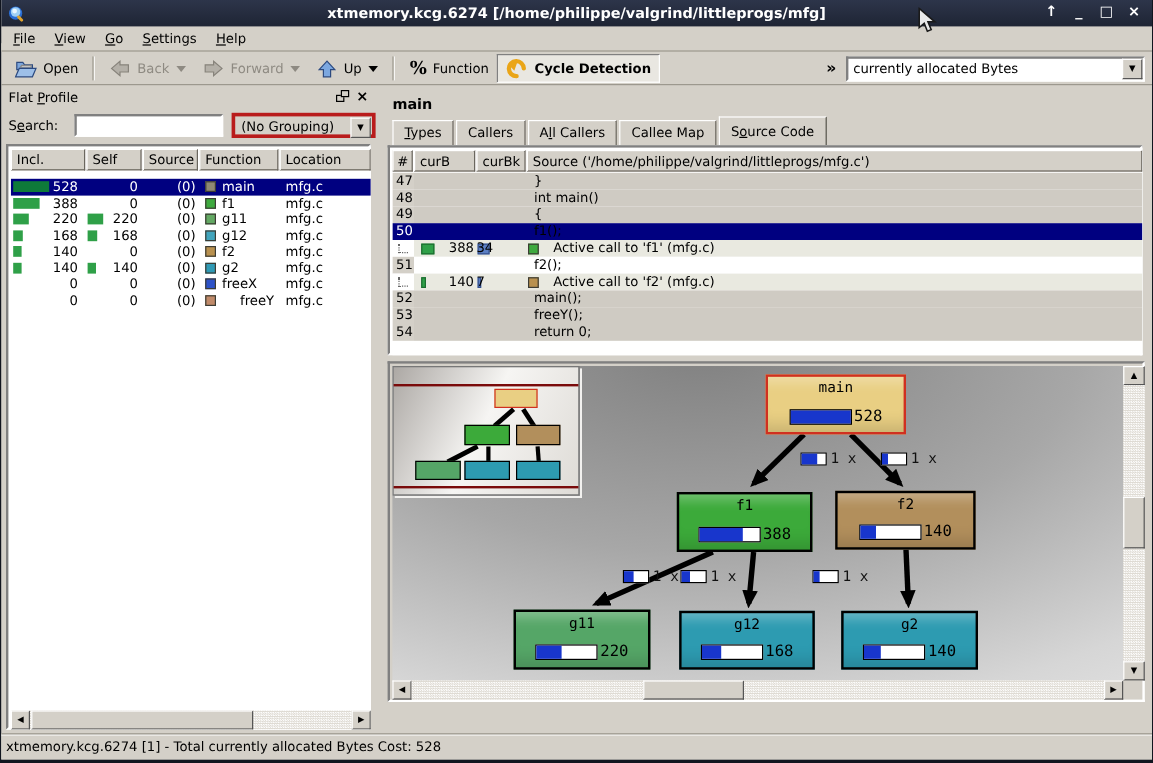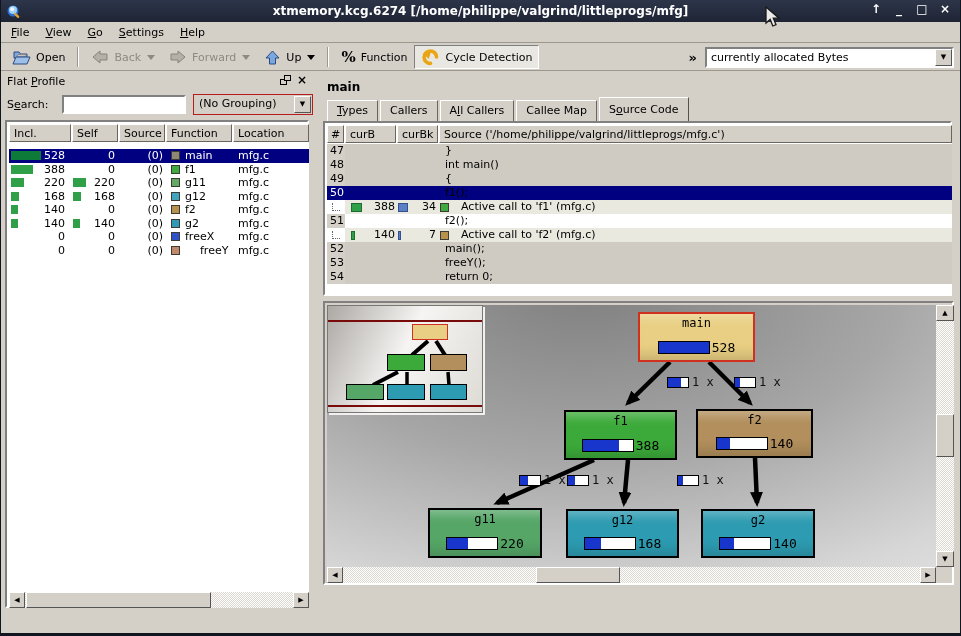--- a/index.html
+++ b/index.html
@@ -16,21 +16,21 @@
 
 
 .menubar { position:absolute; left:0; top:22px; width:100%; height:21px; background:#d4d0c8; border-bottom:1px solid #9c988e; display:flex; align-items:center; padding-left:2px; }
 .menu-item { padding:3px 8px; }
 u { text-decoration:underline; }
 
 
 .toolbar { position:absolute; left:0; top:44px; width:100%; height:27px; display:flex; align-items:center; padding-left:4px; border-bottom:1px solid #9c988e; }
 .tbtn { display:flex; align-items:center; gap:5px; padding:2px 6px; height:24px; border:1px solid transparent; }
 .tbtn.disabled { color:#8e8a82; }
-.tbtn.checked { background:#e9e7e1; border-color:#808080 #ffffff #ffffff #808080; }
+.tbtn.checked { background:#e9e7e1; border-color:#808080 #ffffff #ffffff #808080;font-weight:bold; }
 .tsep { width:2px; height:20px; border-left:1px solid #9c988e; border-right:1px solid #fff; margin:0 5px; }
 .dd { width:0; height:0; border:4px solid transparent; border-top:5px solid #000; margin-top:4px; margin-left:1px; }
 .dd.dis { border-top-color:#8e8a82; }
 .pct { font-size:15px; font-weight:bold; font-family:"DejaVu Serif","Liberation Serif",serif; }
 .tb-right { margin-left:auto; display:flex; align-items:center; gap:8px; padding-right:6px; }
 .chev { font-size:13px; font-weight:bold; }
 .combobox { width:249px; height:21px; background:#fff; border:2px solid; border-color:#808080 #fff #fff #808080; position:relative; line-height:17px; padding-left:4px; }
 .combo-btn { position:absolute; right:0; top:0; width:17px; height:17px; background:#d4d0c8; border:1px solid; border-color:#fff #555 #555 #fff; text-align:center; font-size:7px; line-height:15px; }
 
 
@@ -40,21 +40,21 @@
 
 .dock { position:absolute; left:2px; top:72px; width:308px; height:538px; }
 .dock-title { position:absolute; left:0; top:0; width:100%; height:20px; padding:3px 4px; }
 .dock-icons { position:absolute; right:4px; top:3px; display:flex; gap:6px; }
 .float-ico { position:relative; width:11px; height:10px; }
 .float-ico i { position:absolute; border:1px solid #000; background:#d4d0c8; width:7px; height:6px; display:block; }
 .float-ico i.b { left:0; bottom:0; } .float-ico i.t { right:0; top:0; }
 .close-ico { font-size:12px; font-weight:bold; line-height:10px; }
 .search-row { position:absolute; left:4px; top:26px; }
 .search-input { position:absolute; left:55px; top:-3px; width:124px; height:19px; border:2px solid; border-color:#808080 #fff #fff #808080; background:#fff; font:11px "DejaVu Sans",sans-serif; padding:0 3px; }
-.grouping { position:absolute; left:186px; top:-4px; width:120px; height:21px; background:#d4d0c8; border:1px solid #b91c1c; line-height:18px; padding-left:5px; }
+.grouping { position:absolute; left:186px; top:-4px; width:120px; height:21px; background:#d4d0c8; border:3px solid #b91c1c; line-height:18px; padding-left:5px; }
 .fp-table { position:absolute; left:2px; top:48px; width:304px; height:488px; background:#fff; }
 .fp-body { position:absolute; left:2px; top:2px; width:300px; height:484px; background:#fff; overflow:hidden; }
 .fp-row { position:absolute; left:0; width:300px; height:13.5px; line-height:13px; }
 .fp-row.sel { background:#000080; color:#fff; }
 .fp-row span, .src-row span { position:absolute; white-space:nowrap; }
 .cell-num { text-align:right; }
 .bar { position:absolute; top:2px; height:9px; background:#2fa048; }
 .fsq { position:absolute; width:9px; height:9px; top:2px; border:1px solid #3c3c34; }
 
 
@@ -85,21 +85,21 @@
 .src-body.nocost { background:#cfcbc3; }
 .src-body.cost { background:#ffffff; }
 .src-body.callbg { background:#e9e9e0; }
 .src-row.sel .src-gutter, .src-row.sel .src-body { background:#000080; color:#fff; }
 .src-code { position:absolute; left:118px; white-space:pre; }
 .subicon { position:absolute; left:5px; top:3px; width:8px; height:8px; border-left:1px dotted #666; border-bottom:1px dotted #666; }
 .mbar { position:absolute; top:2.5px; height:9px; }
 .mbar.green { background:#2fa048; border:1px solid #1c6c30; }
 .mbar.blue { background:#5b7fc4; border:1px solid #35508c; }
 .curb { left:18px; width:50px; text-align:right; }
-.curbk { left:70px; width:39px; text-align:right; }
+.curbk { left:70px; width:39px; }
 .calltext { left:134px; }
 
 
 .graph-panel { position:absolute; left:322px; top:301px; width:631px; height:284px; }
 .graph-area { position:absolute; left:2px; top:2px; width:609px; height:262px; overflow:hidden;
   background:radial-gradient(ellipse 760px 420px at 42% -8%, #7f7f7f 0%, #a7a7a7 42%, #d6d6d6 75%, #ebebeb 100%); }
 .gedges { position:absolute; left:0; top:0; pointer-events:none; }
 .gnode { position:absolute; border:2px solid #000; font-family:"DejaVu Sans Mono","Liberation Mono",monospace; font-size:12px; box-shadow:inset 0 -16px 12px -10px rgba(0,0,0,.14), inset 0 14px 10px -9px rgba(255,255,255,.28); }
 .gname { text-align:center; padding-top:2px; }
 .gbarrow { position:absolute; bottom:5px; left:0; width:100%; display:flex; justify-content:center; align-items:center; gap:2px; }
@@ -526,18 +526,21 @@
     <div class="hsb" style="left:2px;top:264px;width:609px">
       <div class="sbtn">◀</div>
       <div class="mid strack">
           <div class="sthumb" style="left:193px;width:84px"></div>
         </div>
       <div class="sbtn">▶</div>
     </div>
   </div>
 
 
+  <div class="statusbar">
+    <span>xtmemory.kcg.6274 [1] - Total currently allocated Bytes Cost: 528</span>
+  </div>
 
   <svg class="cursor" width="17" height="23" viewBox="0 0 17 23">
     <path d="M2,1 L2,17 L6.2,13.4 L8.8,20 L12,18.7 L9.3,12.2 L15,12.2 Z" fill="#e9e9e9" stroke="#1a1a1a" stroke-width="1.3"></path>
   </svg>
 
 </div>
 
 </body></html>

